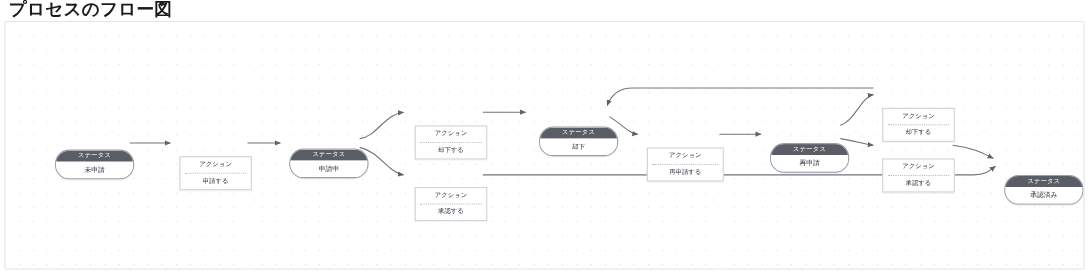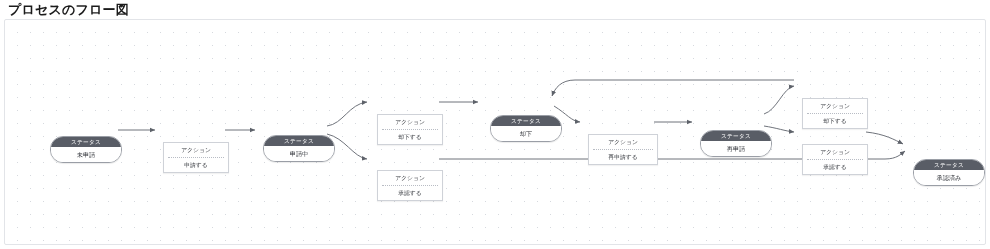--- a/index.html
+++ b/index.html
@@ -4,21 +4,21 @@
 <style>
   html,body{margin:0;padding:0;}
   body{
     width:990px;height:249px;overflow:hidden;
     background:#ffffff;
     font-family:"Liberation Sans","DejaVu Sans",sans-serif;
     color:#222222;
   }
   #page-title{
     position:absolute;left:8px;top:4px;
-    font-size:13px;font-weight:bold;letter-spacing:.2px;
+    font-size:16px;font-weight:bold;letter-spacing:.2px;
     color:#1b1b1b;line-height:12px;
   }
   #canvas{
     position:absolute;left:4px;top:19px;
     width:982px;height:226px;
     background:#ffffff;
     border:1px solid #e2e4e8;
     border-radius:2px;
     box-sizing:border-box;
     background-image:radial-gradient(#d6d9de .7px, transparent .8px);

